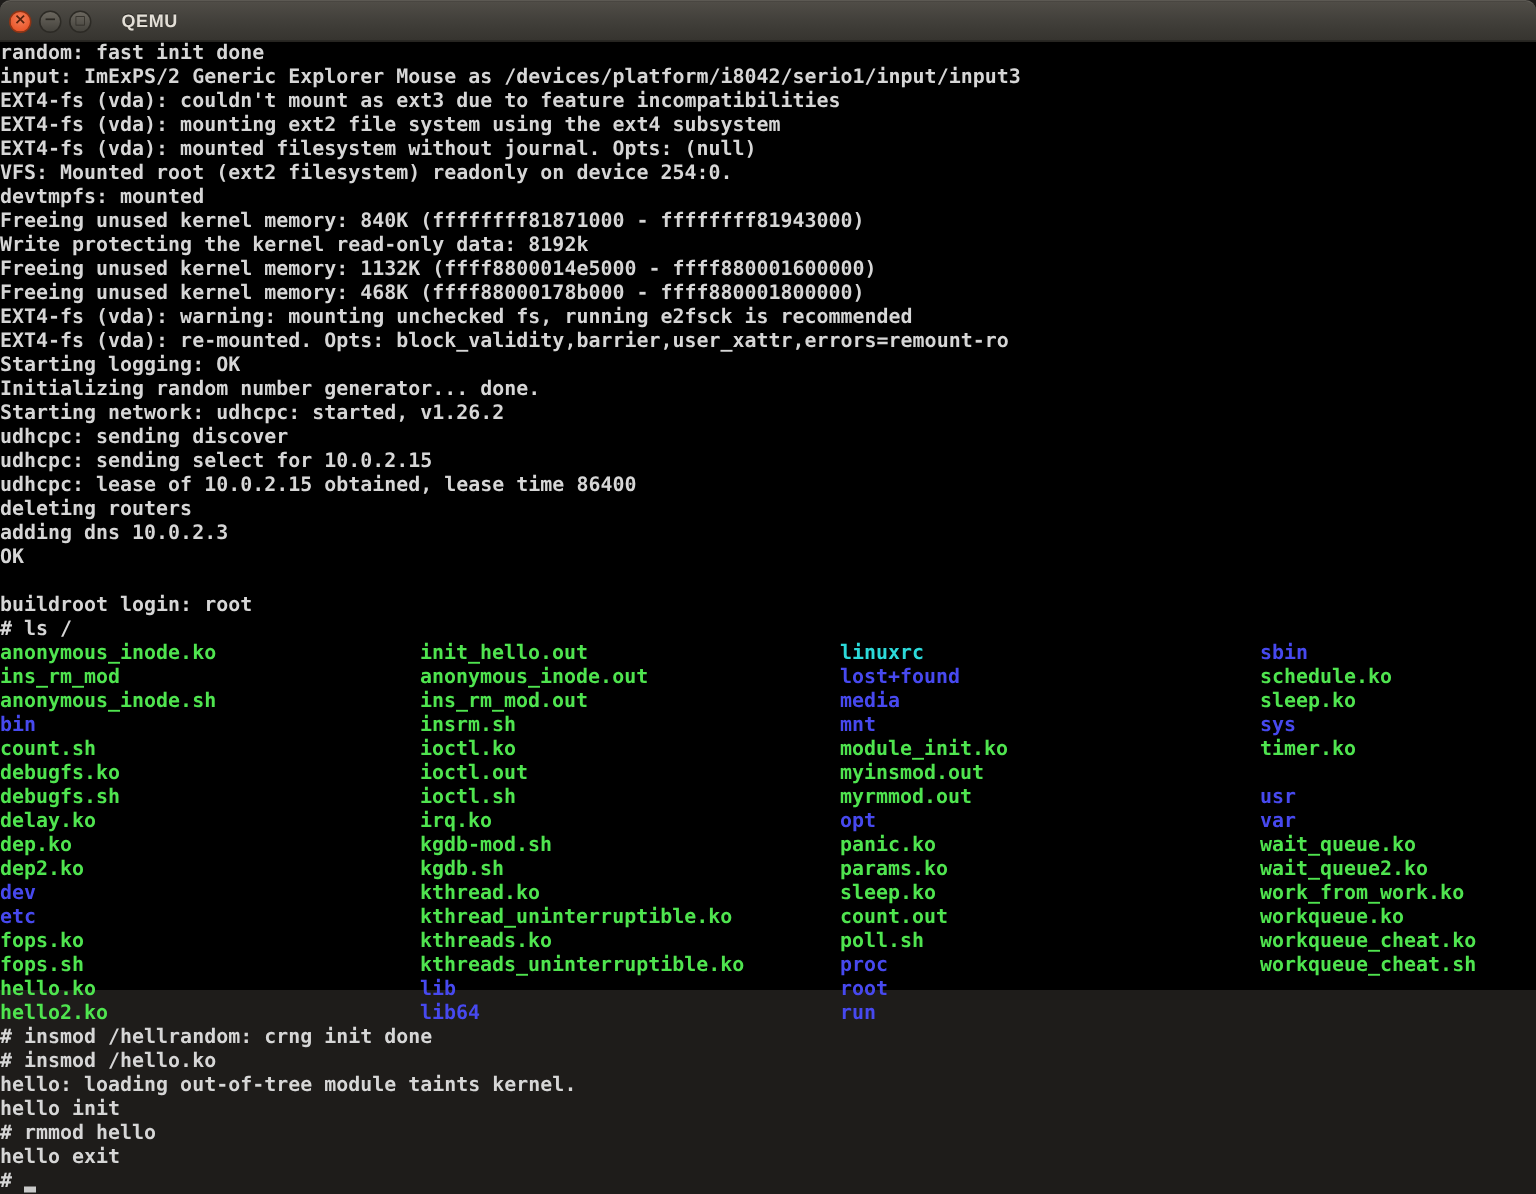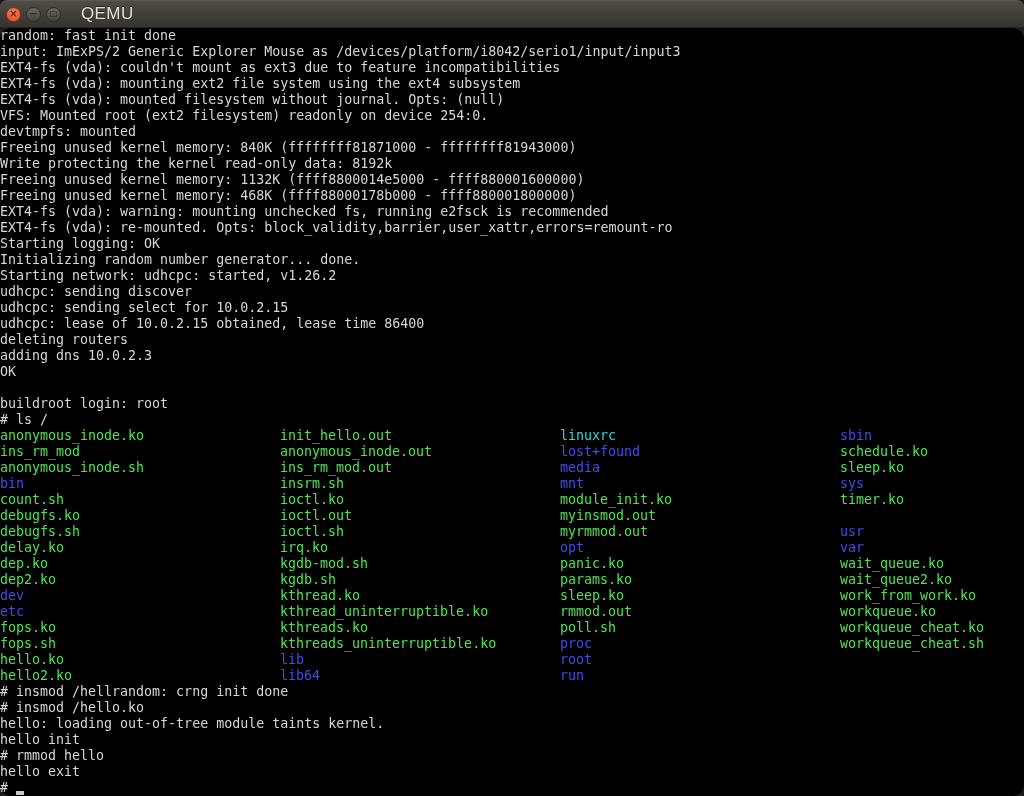--- a/index.html
+++ b/index.html
@@ -21,30 +21,30 @@
     border:1px solid #2c2a25; cursor:pointer;
     font-family:"DejaVu Sans", sans-serif;
   }
   .wbtn:first-child { margin-left:6px; }
   .wbtn.close { background:radial-gradient(circle at 50% 35%, #f58059, var(--close-button) 70%, #d4481f); border-color:#8f3314; }
   .wbtn .glyph { font-size:10px; line-height:10px; color:#2a2722; font-weight:bold; }
   .wbtn.close .glyph { color:#58220d; }
   .wbtn .glyph.maxg { font-size:8px; line-height:8px; }
   .title {
     margin-left:20px; font-family:"Liberation Sans", sans-serif;
-    font-weight:normal; font-size:17px; color:#e3dfd7; letter-spacing:.4px;
+    font-weight:bold; font-size:12px; color:#e3dfd7; letter-spacing:.4px;
     text-shadow:0 -1px 0 #23211d;
   }
 
   
   .screen {
-    width:1024px; height:768px; background:var(--terminal-bg);
+    width:1024px; height:632px; background:var(--terminal-bg);
     font-family:"DejaVu Sans Mono", monospace;
-    font-weight:normal; font-size:13.3px; line-height:16px;
-    color:var(--terminal-fg); cursor:text;border-radius:12px;
+    font-weight:bold; font-size:13.3px; line-height:16px;
+    color:var(--terminal-fg); cursor:text;
   }
   .t-line { height:16px; white-space:pre; overflow:hidden; }
   .ls-row { display:grid; grid-template-columns:232px 232px 232px auto; height:16px;gap:48px; }
   .ls-cell { white-space:pre; overflow:hidden; }
   .ls-cell.exec    { color:var(--exec-green); }
   .ls-cell.dir     { color:var(--dir-blue); }
   .ls-cell.symlink { color:var(--symlink-cyan); }
   .prompt { position:relative; }
   .cursor { position:absolute; left:16px; bottom:1px; width:8px; height:4px; background:#c9c9c9; }
 </style>
@@ -155,21 +155,21 @@
         </div>
         <div class="ls-row">
           <span class="ls-cell dir">dev</span>
           <span class="ls-cell exec">kthread.ko</span>
           <span class="ls-cell exec">sleep.ko</span>
           <span class="ls-cell exec">work_from_work.ko</span>
         </div>
         <div class="ls-row">
           <span class="ls-cell dir">etc</span>
           <span class="ls-cell exec">kthread_uninterruptible.ko</span>
-          <span class="ls-cell exec">rmmod.out</span>
+          <span class="ls-cell exec">count.out</span>
           <span class="ls-cell exec">workqueue.ko</span>
         </div>
         <div class="ls-row">
           <span class="ls-cell exec">fops.ko</span>
           <span class="ls-cell exec">kthreads.ko</span>
           <span class="ls-cell exec">poll.sh</span>
           <span class="ls-cell exec">workqueue_cheat.ko</span>
         </div>
         <div class="ls-row">
           <span class="ls-cell exec">fops.sh</span>

